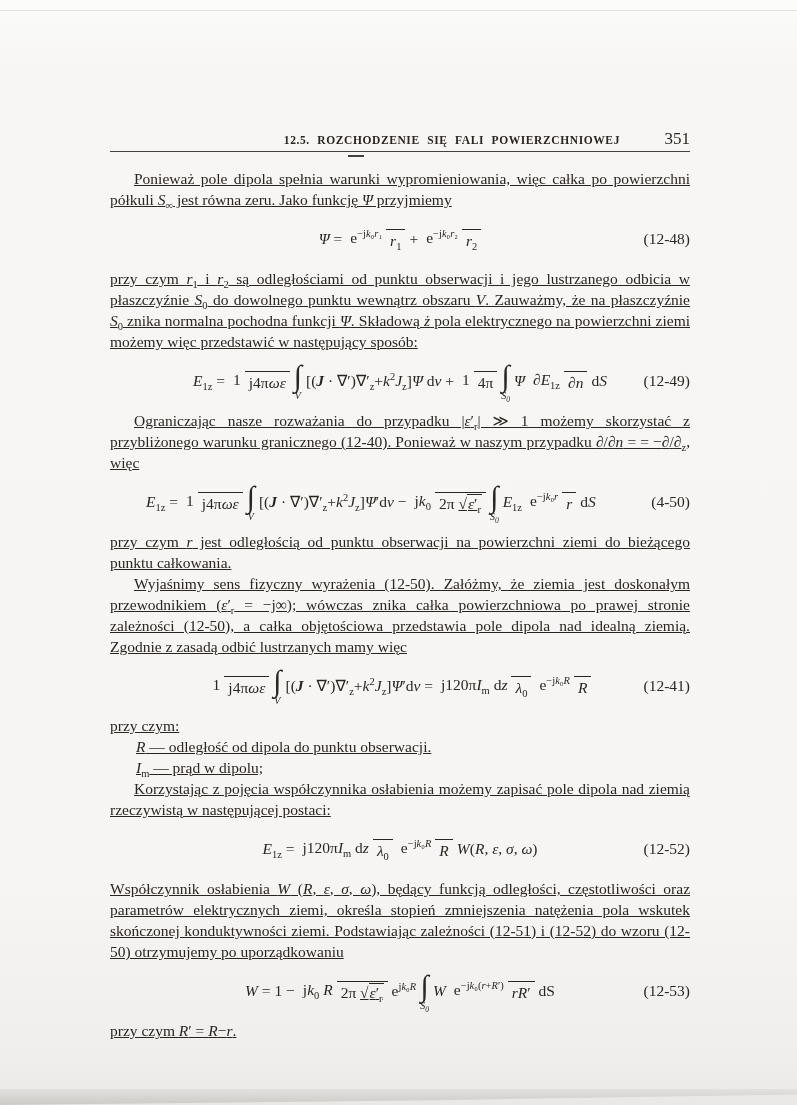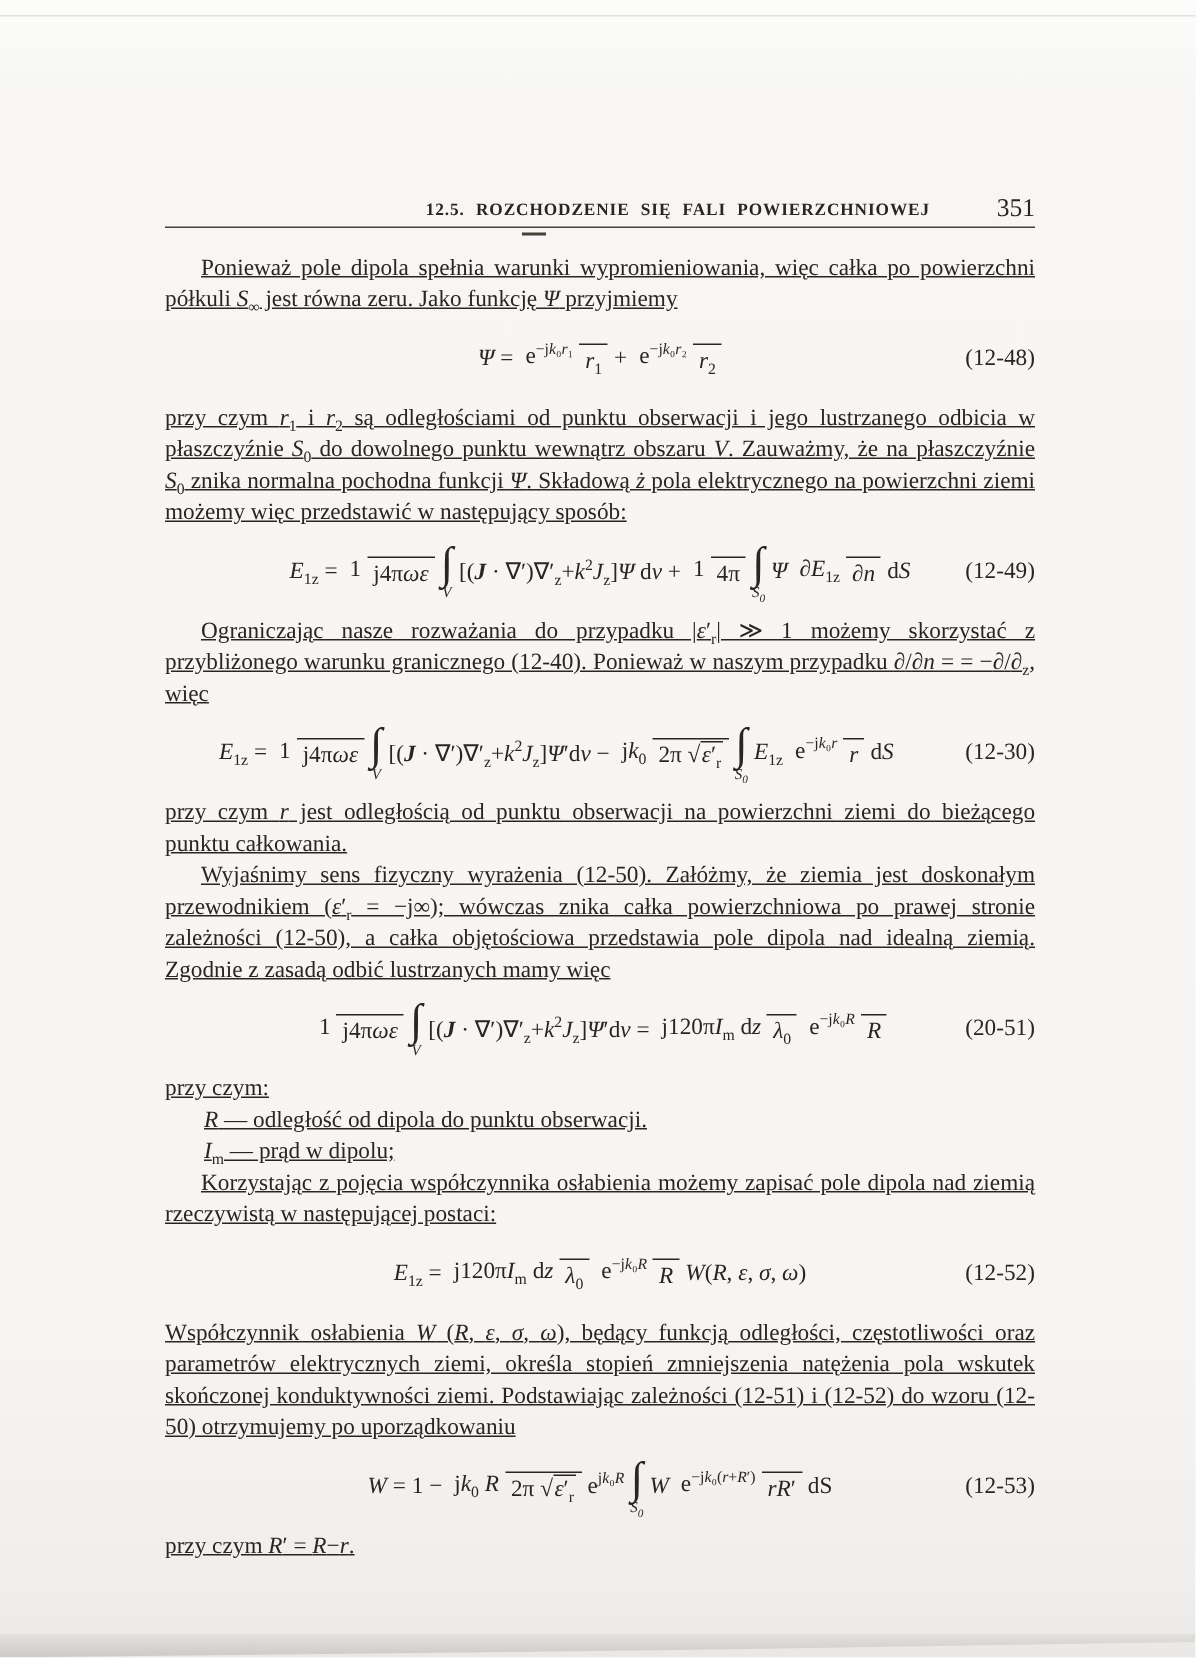--- a/index.html
+++ b/index.html
@@ -48,21 +48,21 @@
   .frac { display:inline-flex; align-items:center; text-align:center; line-height:1.1; }
   .frac .num { padding:0 4px 2px; }
   .frac .den { border-top:1px solid #2b2520; padding:2px 4px 0; }
 
   .intg { display:inline-flex; flex-direction:column; align-items:center; line-height:1; }
   .intg .isign { font-size:30px; line-height:26px; font-weight:400; font-style:normal; }
   .intg .ilim { font-size:10px; line-height:9px; margin-top:2px; font-style:italic; }
   .intg .ilim sub { font-size:7.5px; }
 
   sub, sup { font-size:10.5px; line-height:0; }
-  .sq { white-space:nowrap; }
+  .sq { white-space:nowrap;text-decoration:underline; }
   .sq .ov { border-top:1px solid #2b2520; padding:0 1px; }
   i { font-style:italic; }
 </style>
 </head>
 <body>
 
 <div class="page">
   <div class="scan-seam-top"></div>
 
   <div class="content">
@@ -146,21 +146,21 @@
           <span class="isign">∫</span>
           <span class="ilim"><i>S</i><sub>0</sub></span>
         </span>
         <span><i>E</i><sub>1z</sub></span>
         <span class="frac">
           <span class="num">e<sup>−j<i>k</i>₀<i>r</i></sup></span>
           <span class="den"><i>r</i></span>
         </span>
         <span>d<i>S</i></span>
       </span>
-      <span class="eq-no">(12-30)</span>
+      <span class="eq-no">(4-50)</span>
     </div>
 
     <p>przy czym <i>r</i> jest odległością od punktu obserwacji na powierzchni ziemi do bieżącego punktu całkowania.</p>
     <p class="indent">Wyjaśnimy sens fizyczny wyrażenia (12-50). Załóżmy, że ziemia jest doskonałym przewodnikiem (<i>ε</i>′<sub>r</sub> = −j∞); wówczas znika całka powierzchniowa po prawej stronie zależności (12-50), a całka objętościowa przedstawia pole dipola nad idealną ziemią. Zgodnie z zasadą odbić lustrzanych mamy więc</p>
 
     <div class="eq">
       <span class="eq-body">
         <span class="frac">
           <span class="num">1</span>
           <span class="den">j4π<i>ωε</i></span>
@@ -172,21 +172,21 @@
         <span>[(<b><i>J</i></b> · ∇′)∇′<sub>z</sub>+<i>k</i><sup>2</sup><i>J</i><sub>z</sub>]<i>Ψ</i>′d<i>v</i> =</span>
         <span class="frac">
           <span class="num">j120π<i>I</i><sub>m</sub> d<i>z</i></span>
           <span class="den"><i>λ</i><sub>0</sub></span>
         </span>
         <span class="frac">
           <span class="num">e<sup>−j<i>k</i>₀<i>R</i></sup></span>
           <span class="den"><i>R</i></span>
         </span>
       </span>
-      <span class="eq-no">(20-51)</span>
+      <span class="eq-no">(12-41)</span>
     </div>
 
     <p>przy czym:</p>
     <p class="def"><i>R</i> — odległość od dipola do punktu obserwacji.</p>
     <p class="def"><i>I</i><sub>m</sub> — prąd w dipolu;</p>
 
     <p class="indent">Korzystając z pojęcia współczynnika osłabienia możemy zapisać pole dipola nad ziemią rzeczywistą w następującej postaci:</p>
 
     <div class="eq">
       <span class="eq-body">

